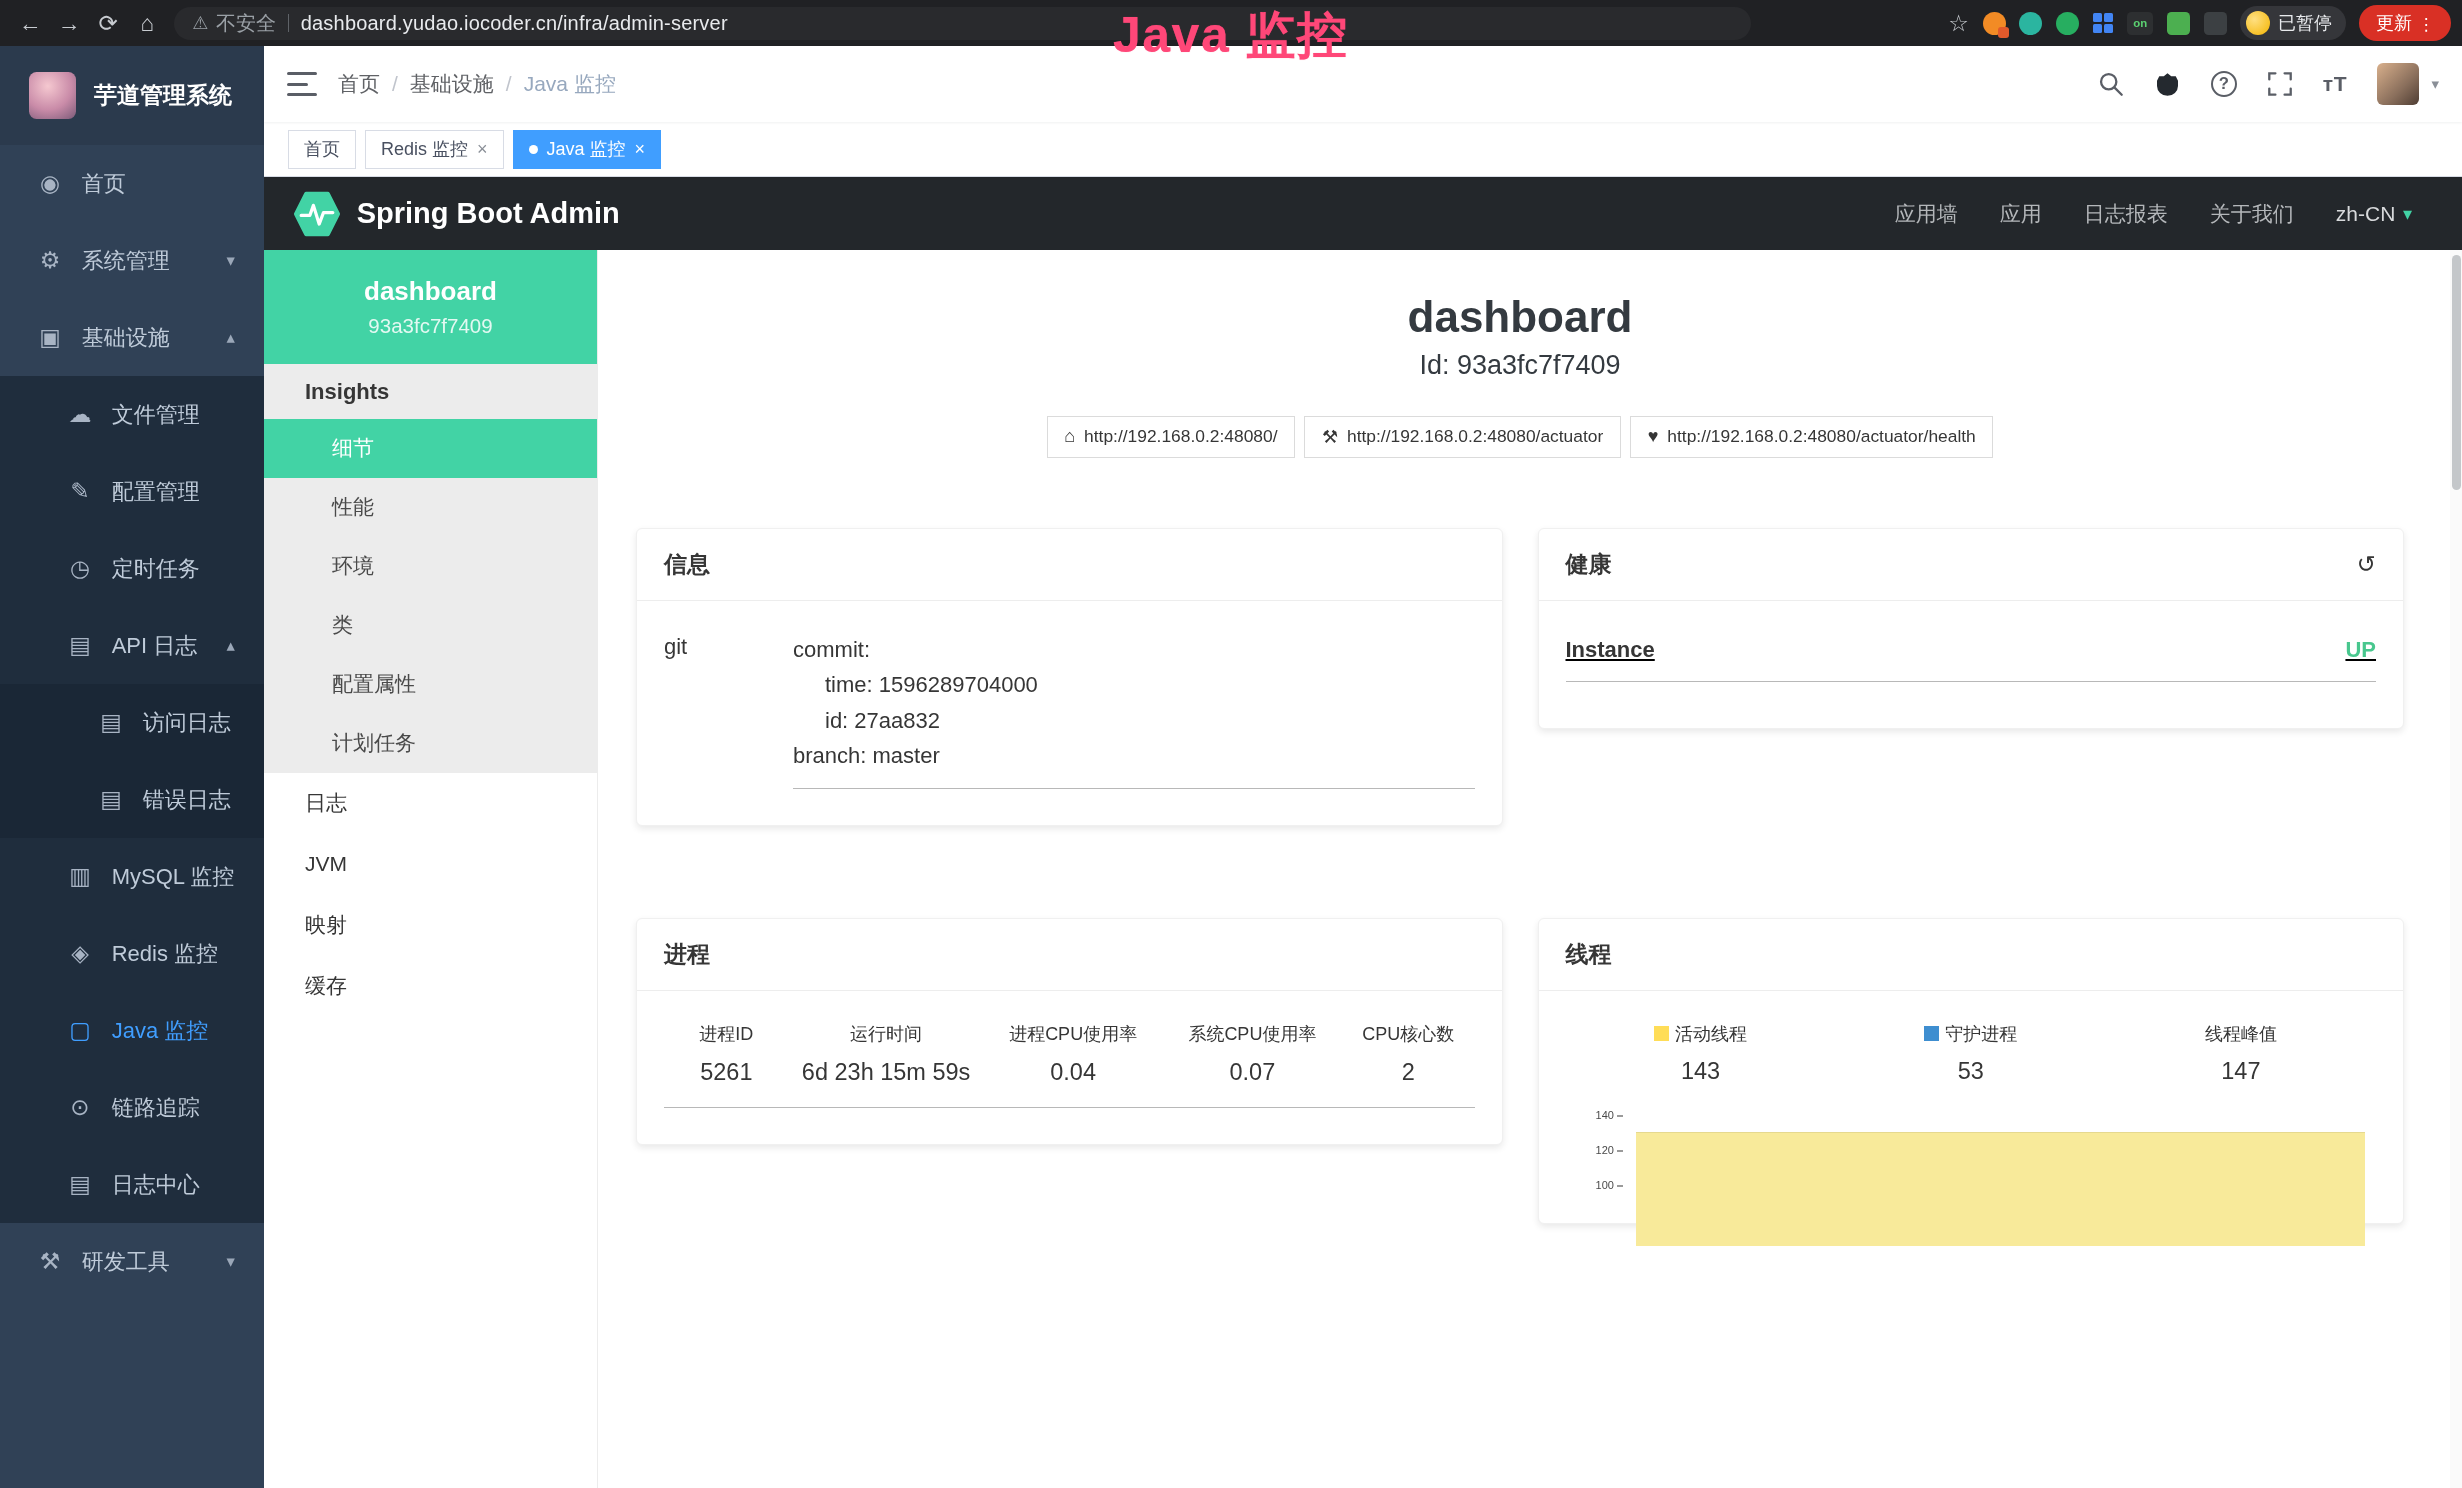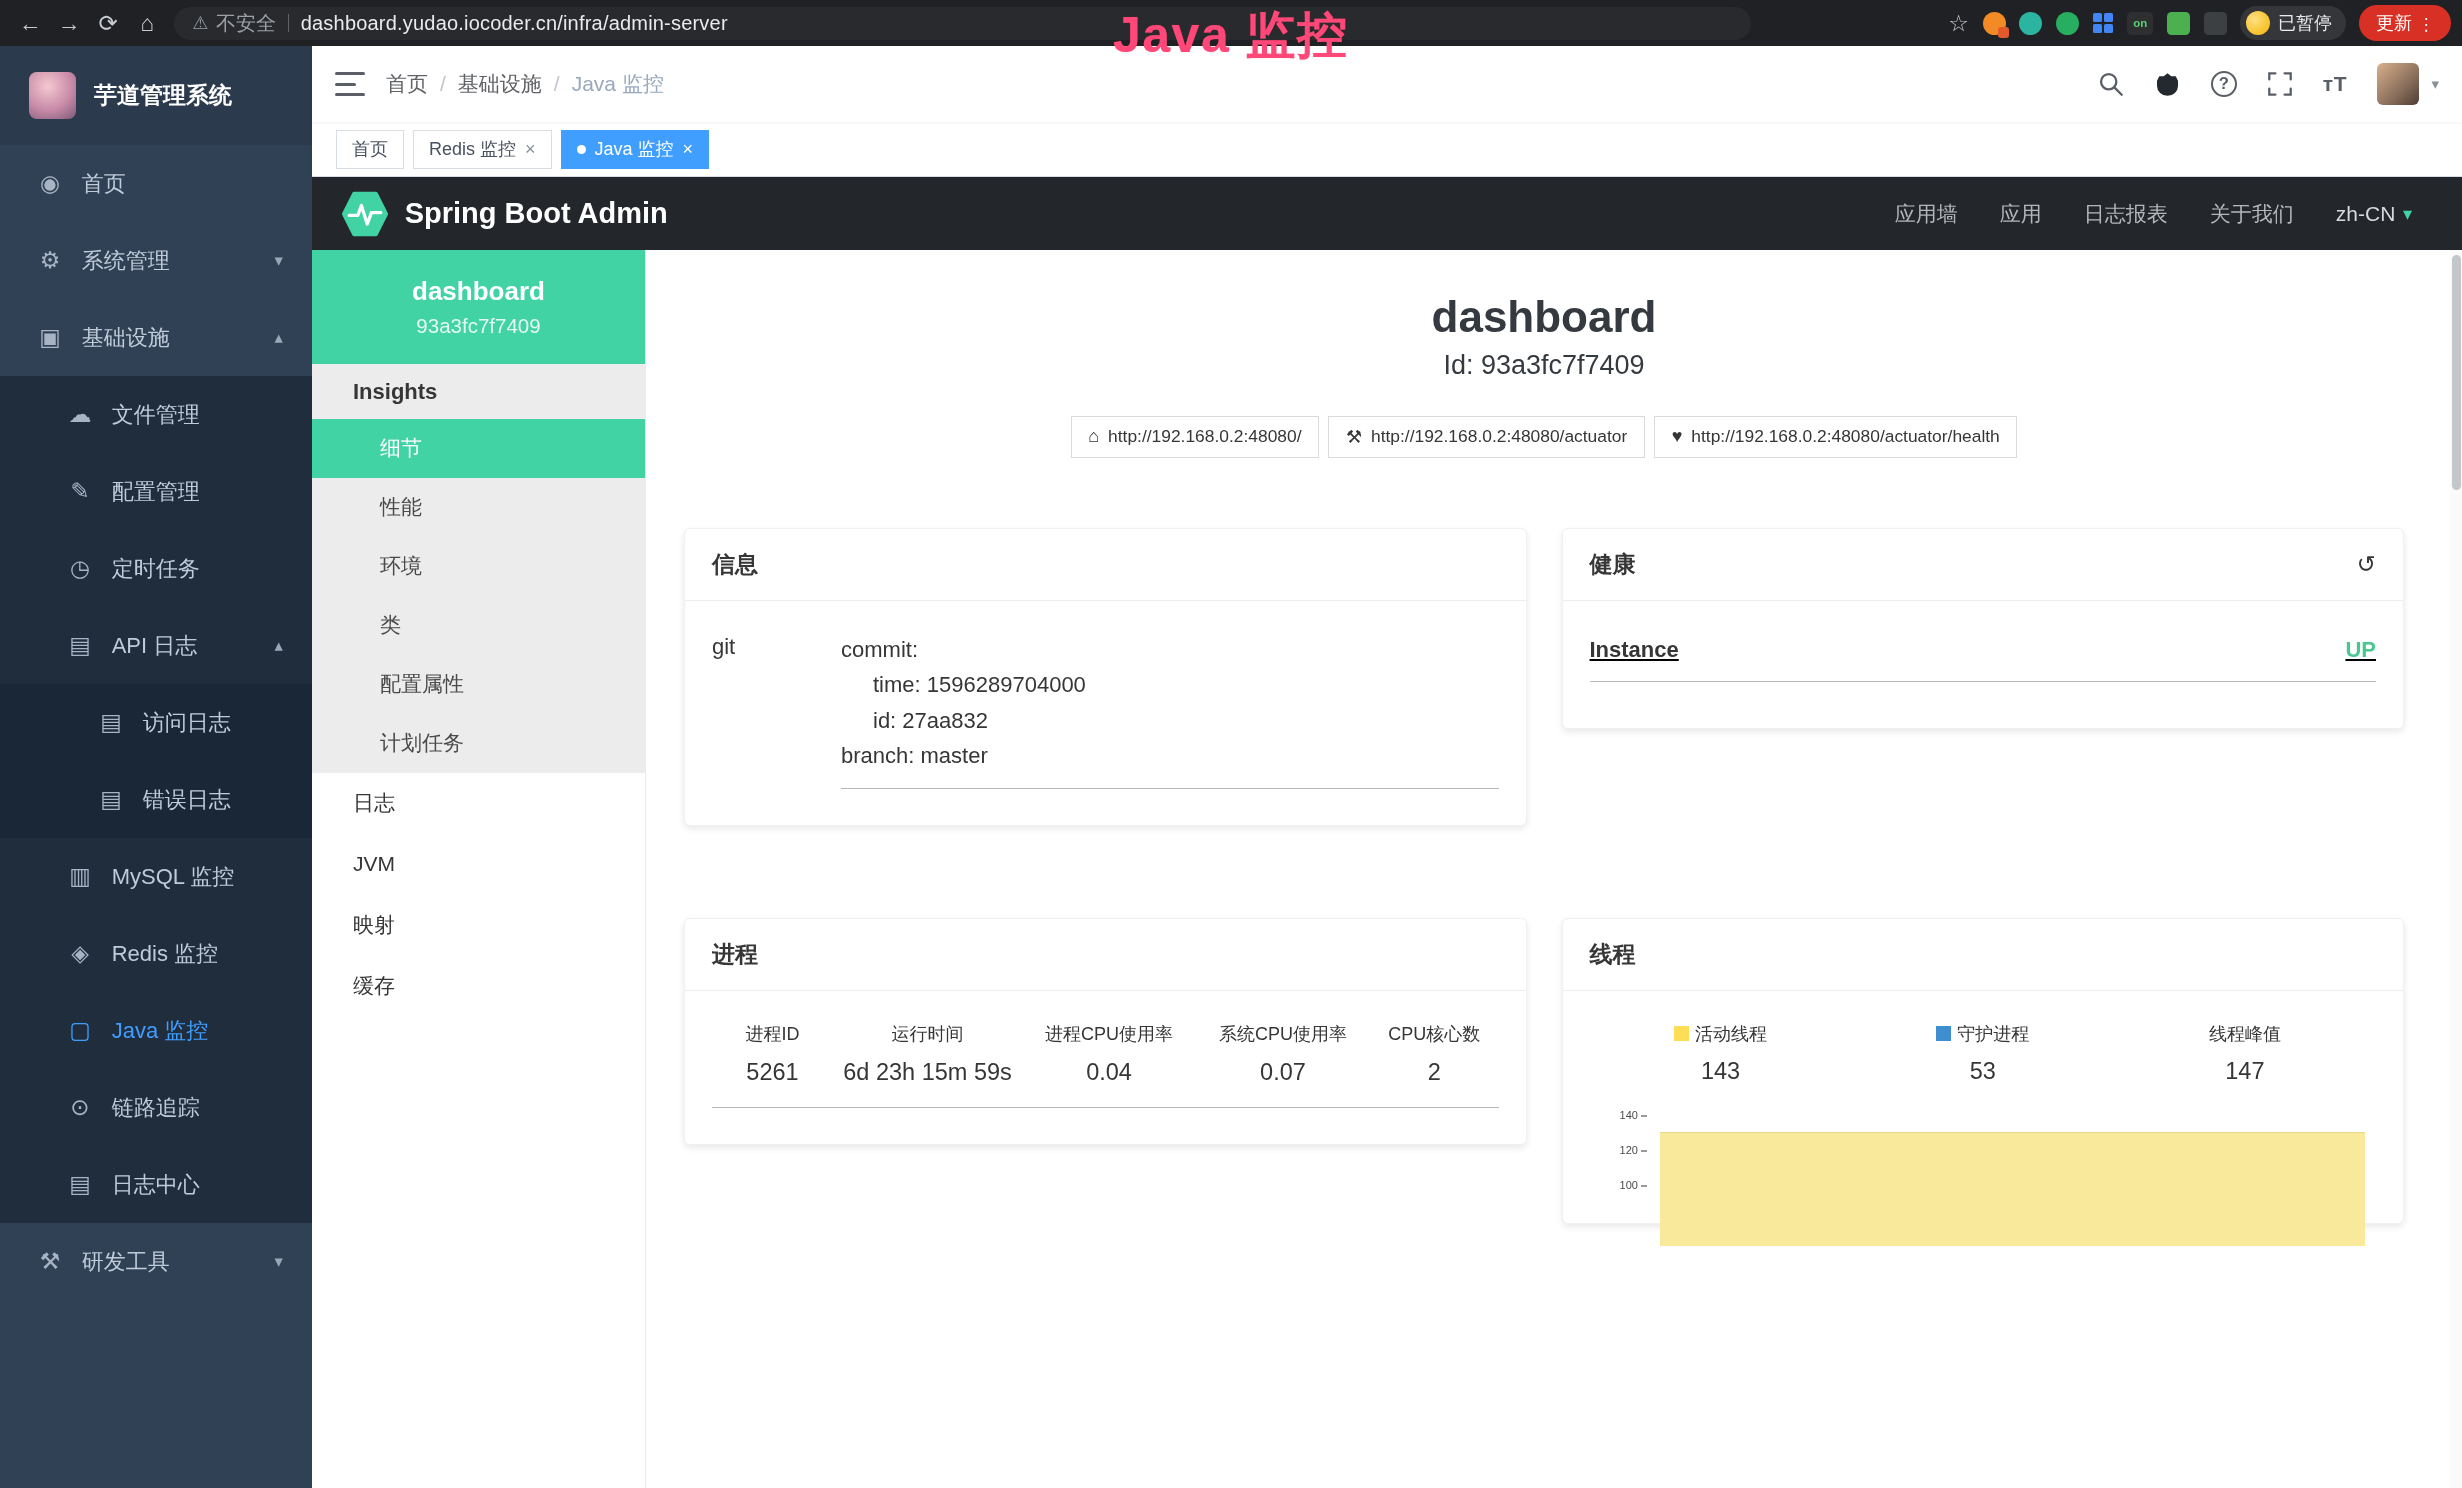--- a/index.html
+++ b/index.html
@@ -43,21 +43,21 @@
     position:absolute; left:1113px; top:1.5px; z-index:60;
     font-size:50px; font-weight:800; letter-spacing:1.5px;
     text-shadow:0 0 0.8px rgba(255,71,120,.6);
     pointer-events:none;
   }
 
   
   #app { position:absolute; top:46px; left:0; right:0; bottom:0; display:flex; }
 
   
-  #left-sidebar { width:312px; background:#304156; flex:0 0 auto; display:flex; flex-direction:column; }
+  #left-sidebar { width:264px; background:#304156; flex:0 0 auto; display:flex; flex-direction:column; }
   .logo-row { height:99px; display:flex; align-items:center; padding-left:29px; gap:18px; background:#2b3a4d; }
   .logo-img { width:47px; height:47px; border-radius:7.6px; background:radial-gradient(circle at 40% 30%, #f5c8d0, #c98ba8 55%, #7b5a78); }
   .logo-title { color:#fff; font-size:23px; font-weight:bold; }
   .menu-item { height:77px; display:flex; align-items:center; padding-left:35px; gap:16.7px; color:#bfcbd9; font-size:22px; cursor:pointer; }
   .menu-item .mi-icon { width:30px; text-align:center; font-size:23px; color:#a8b4c4; }
   .menu-item .mi-chevron { margin-left:auto; margin-right:29px; font-size:16.7px; color:#9aa7b8; }
   .menu-item.lvl2 { background:#1f2d3d; padding-left:65px; }
   .menu-item.lvl3 { background:#1a2736; padding-left:96px; }
   .menu-item.active, .menu-item.active .mi-icon { color:#409EFF; }
 

